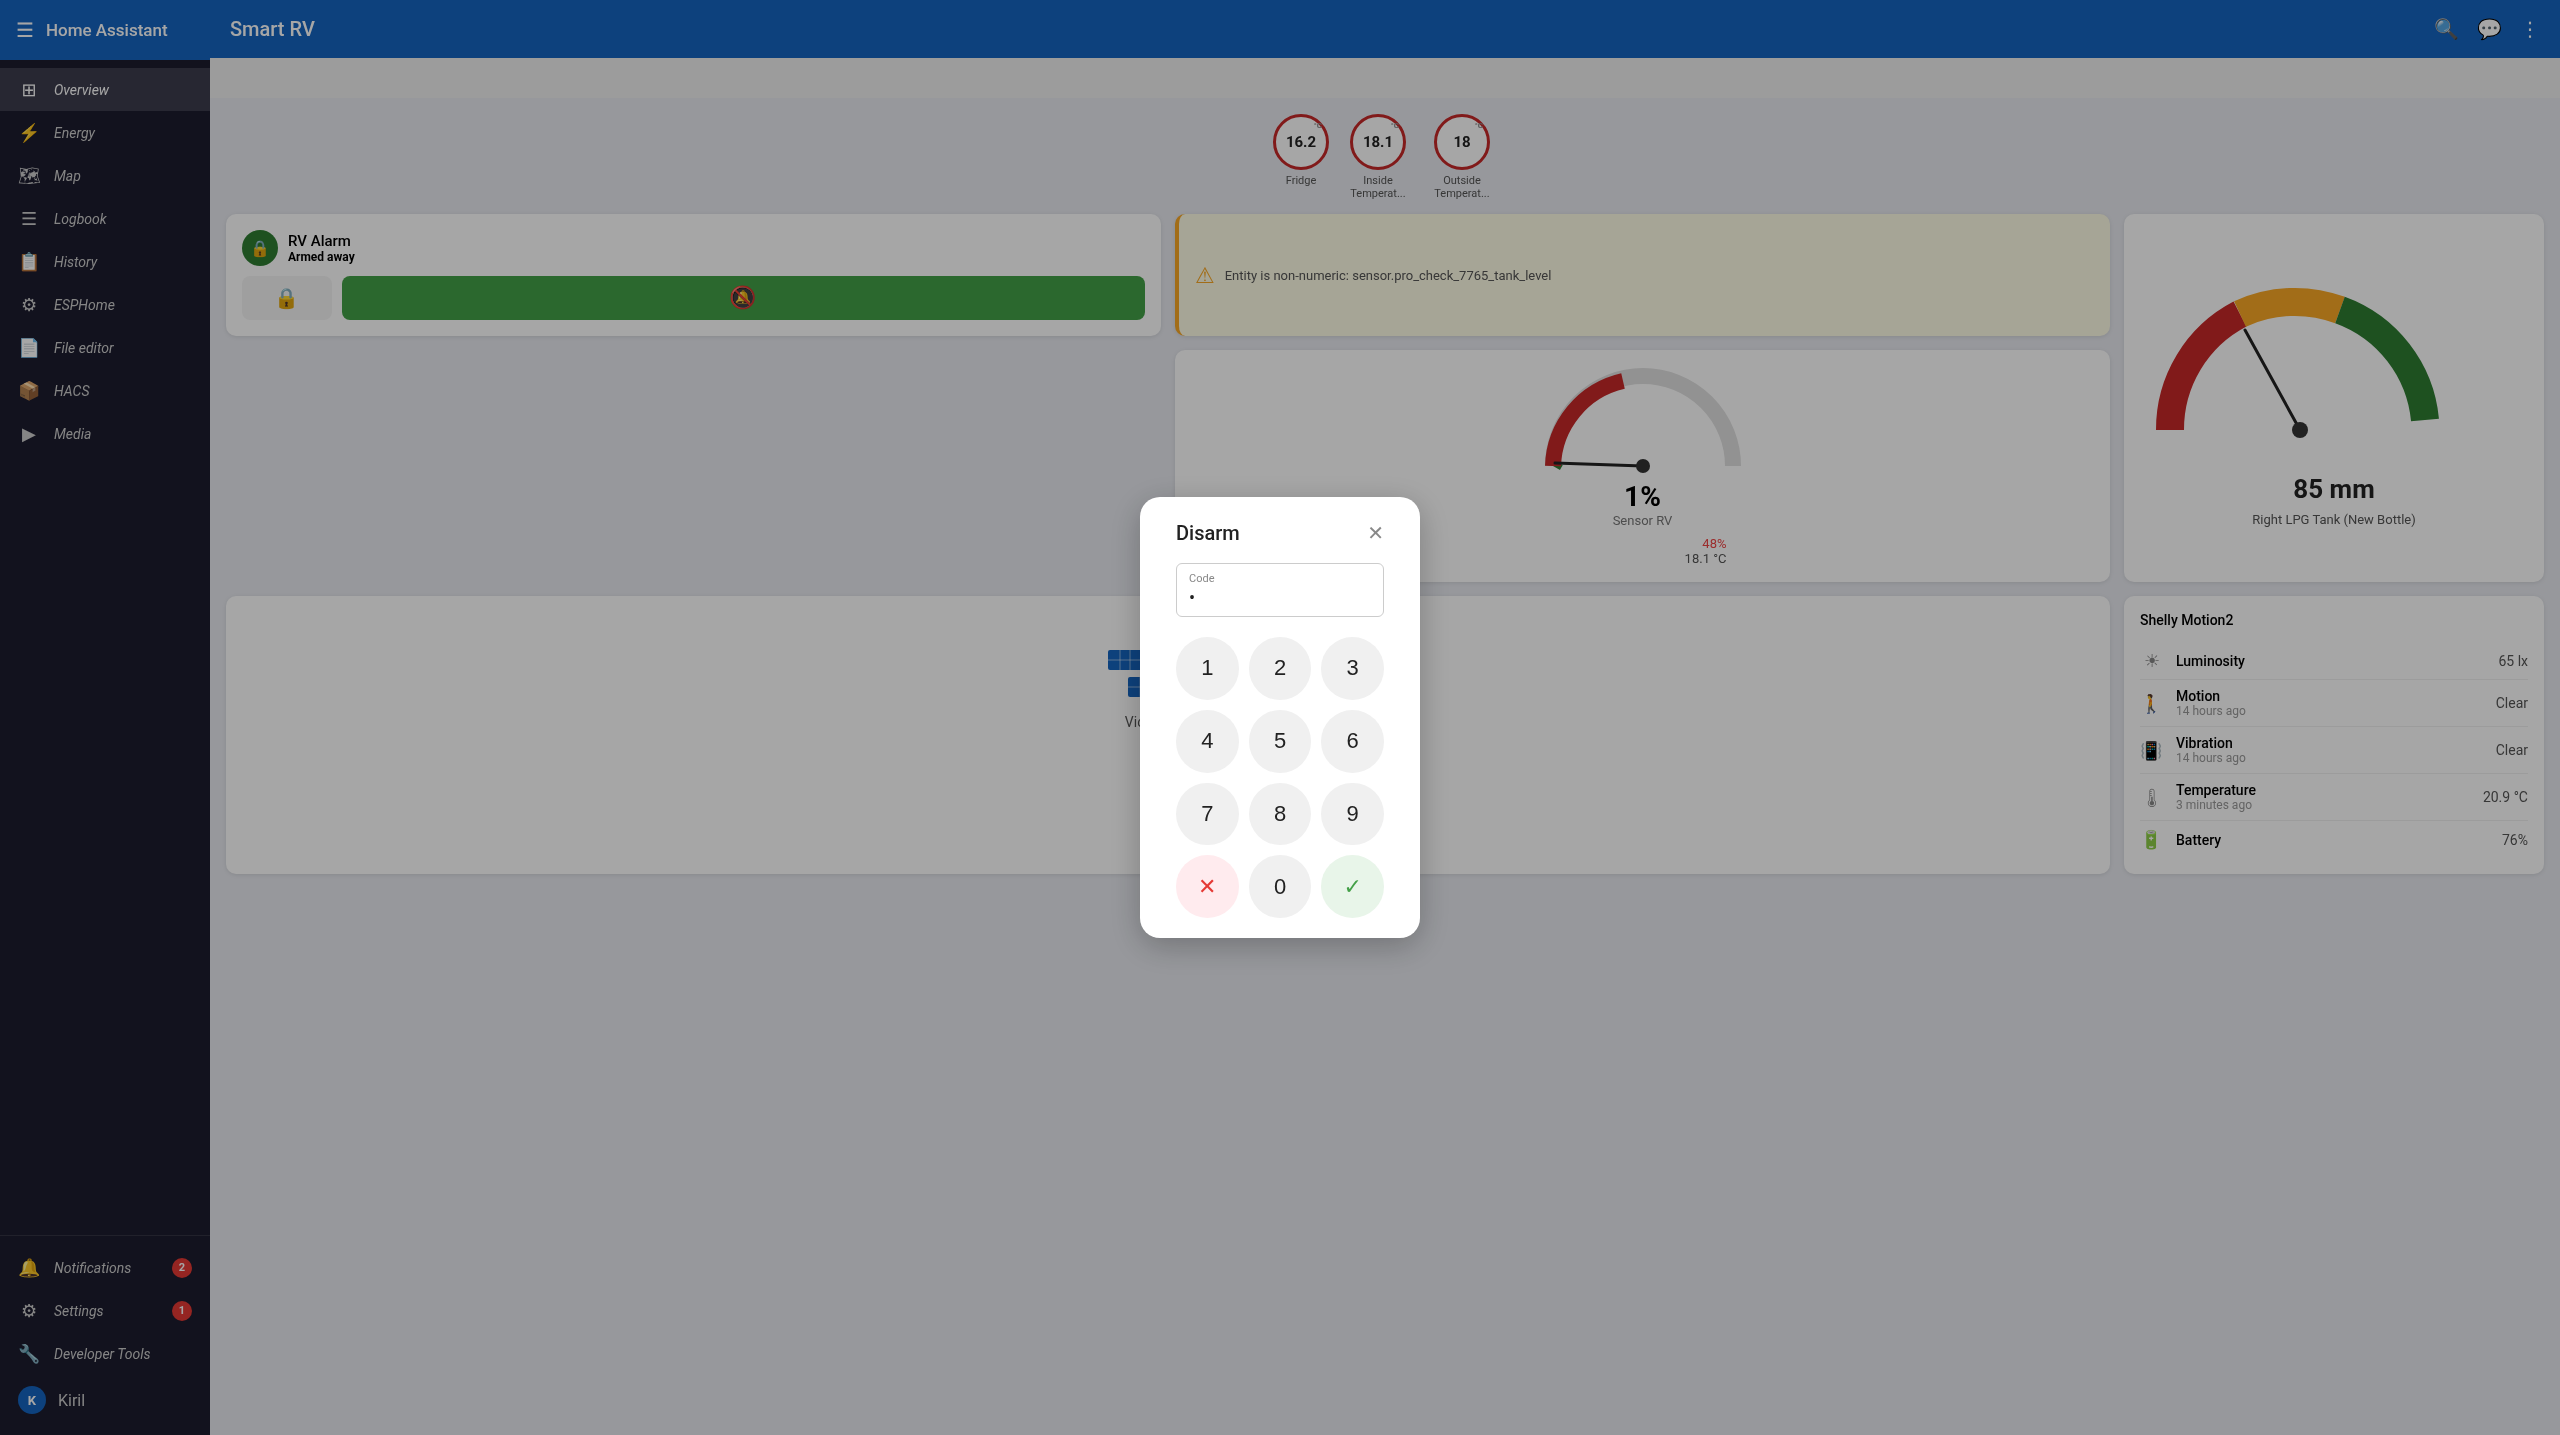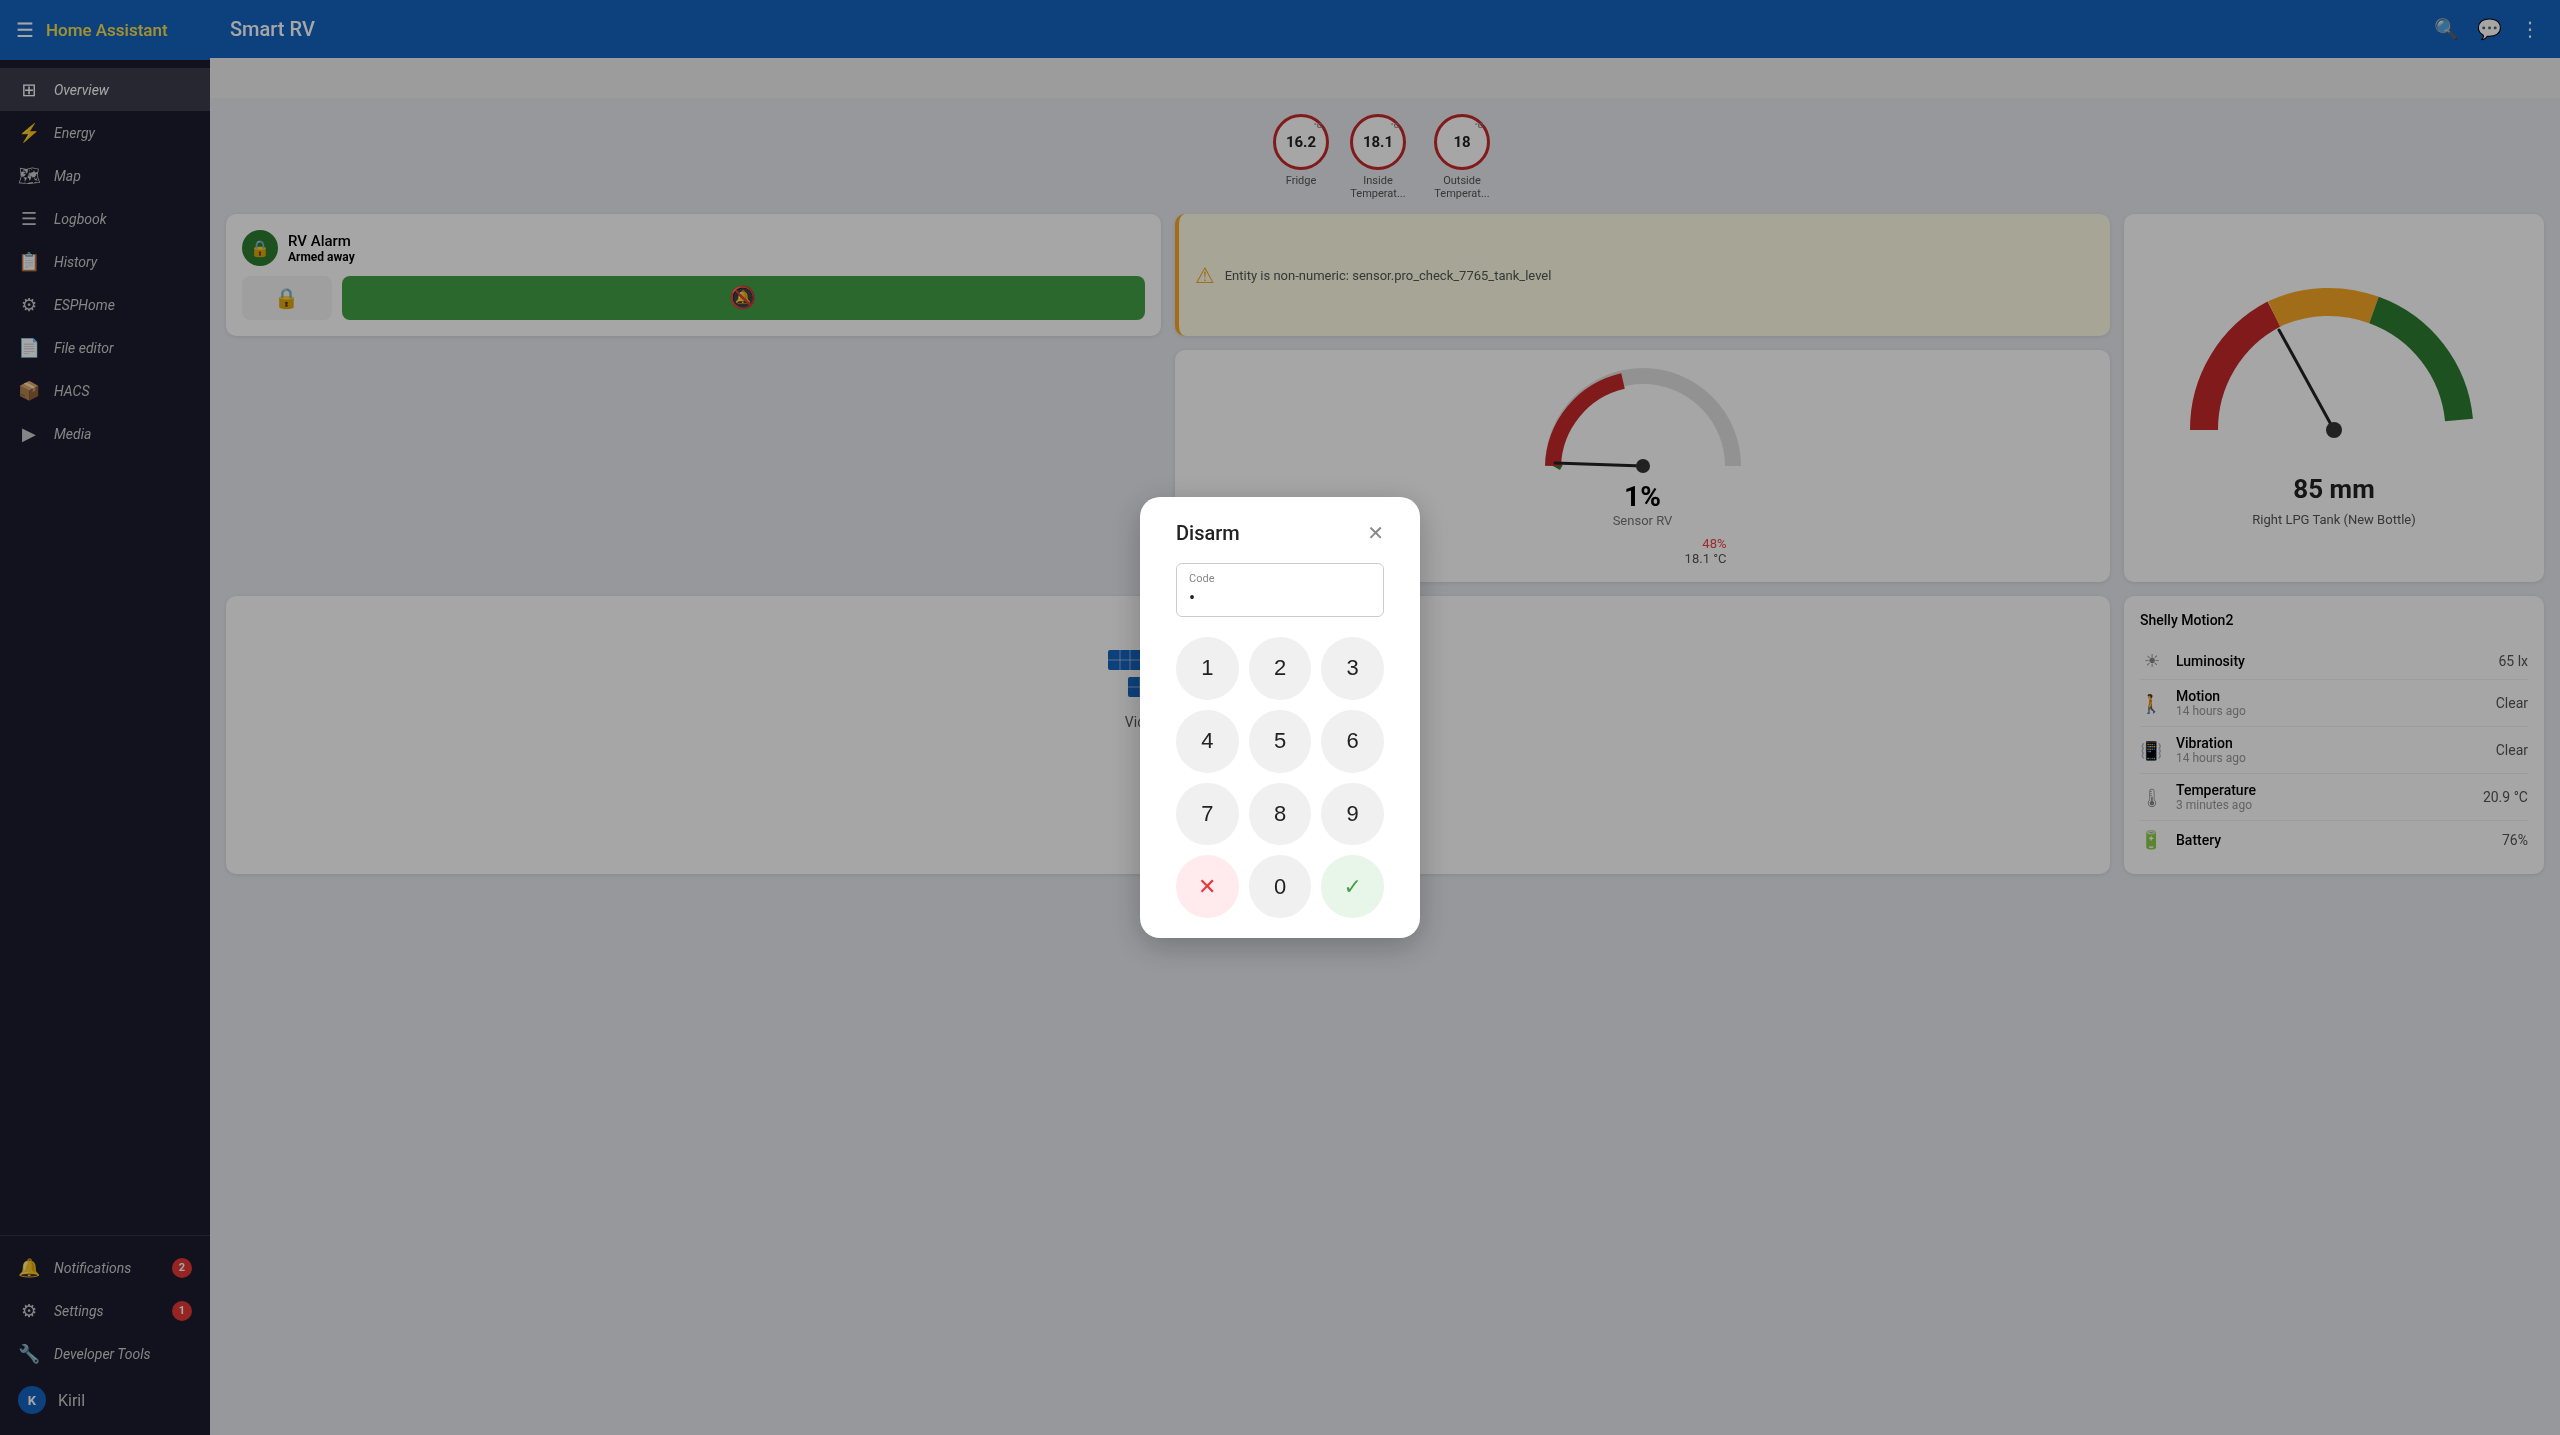--- a/index.html
+++ b/index.html
@@ -24,21 +24,21 @@
       min-height: 58px;
     }
     .sidebar-header .menu-icon {
       font-size: 20px;
       cursor: pointer;
       color: #fff;
     }
     .sidebar-header .app-title {
       font-size: 17px;
       font-weight: 500;
-      color: #fde047;
+      color: #ffffff;
     }
     .sidebar-nav {
       flex: 1;
       overflow-y: auto;
       padding: 8px 0;
     }
     .nav-item {
       display: flex;
       align-items: center;
       gap: 14px;
@@ -253,21 +253,20 @@
     }
     .warning-icon { font-size: 22px; color: #f9a825; }
     .warning-text { font-size: 13px; color: #555; }
 
     
     .gauge-card {
       grid-row: 1 / 3;
       grid-column: 3;
       display: flex;
       flex-direction: column;
-      align-items: center;
       justify-content: center;
       padding: 16px;
     }
 
     
     .battery-card {
       grid-column: 1;
       display: flex;
       flex-direction: column;
       align-items: center;

